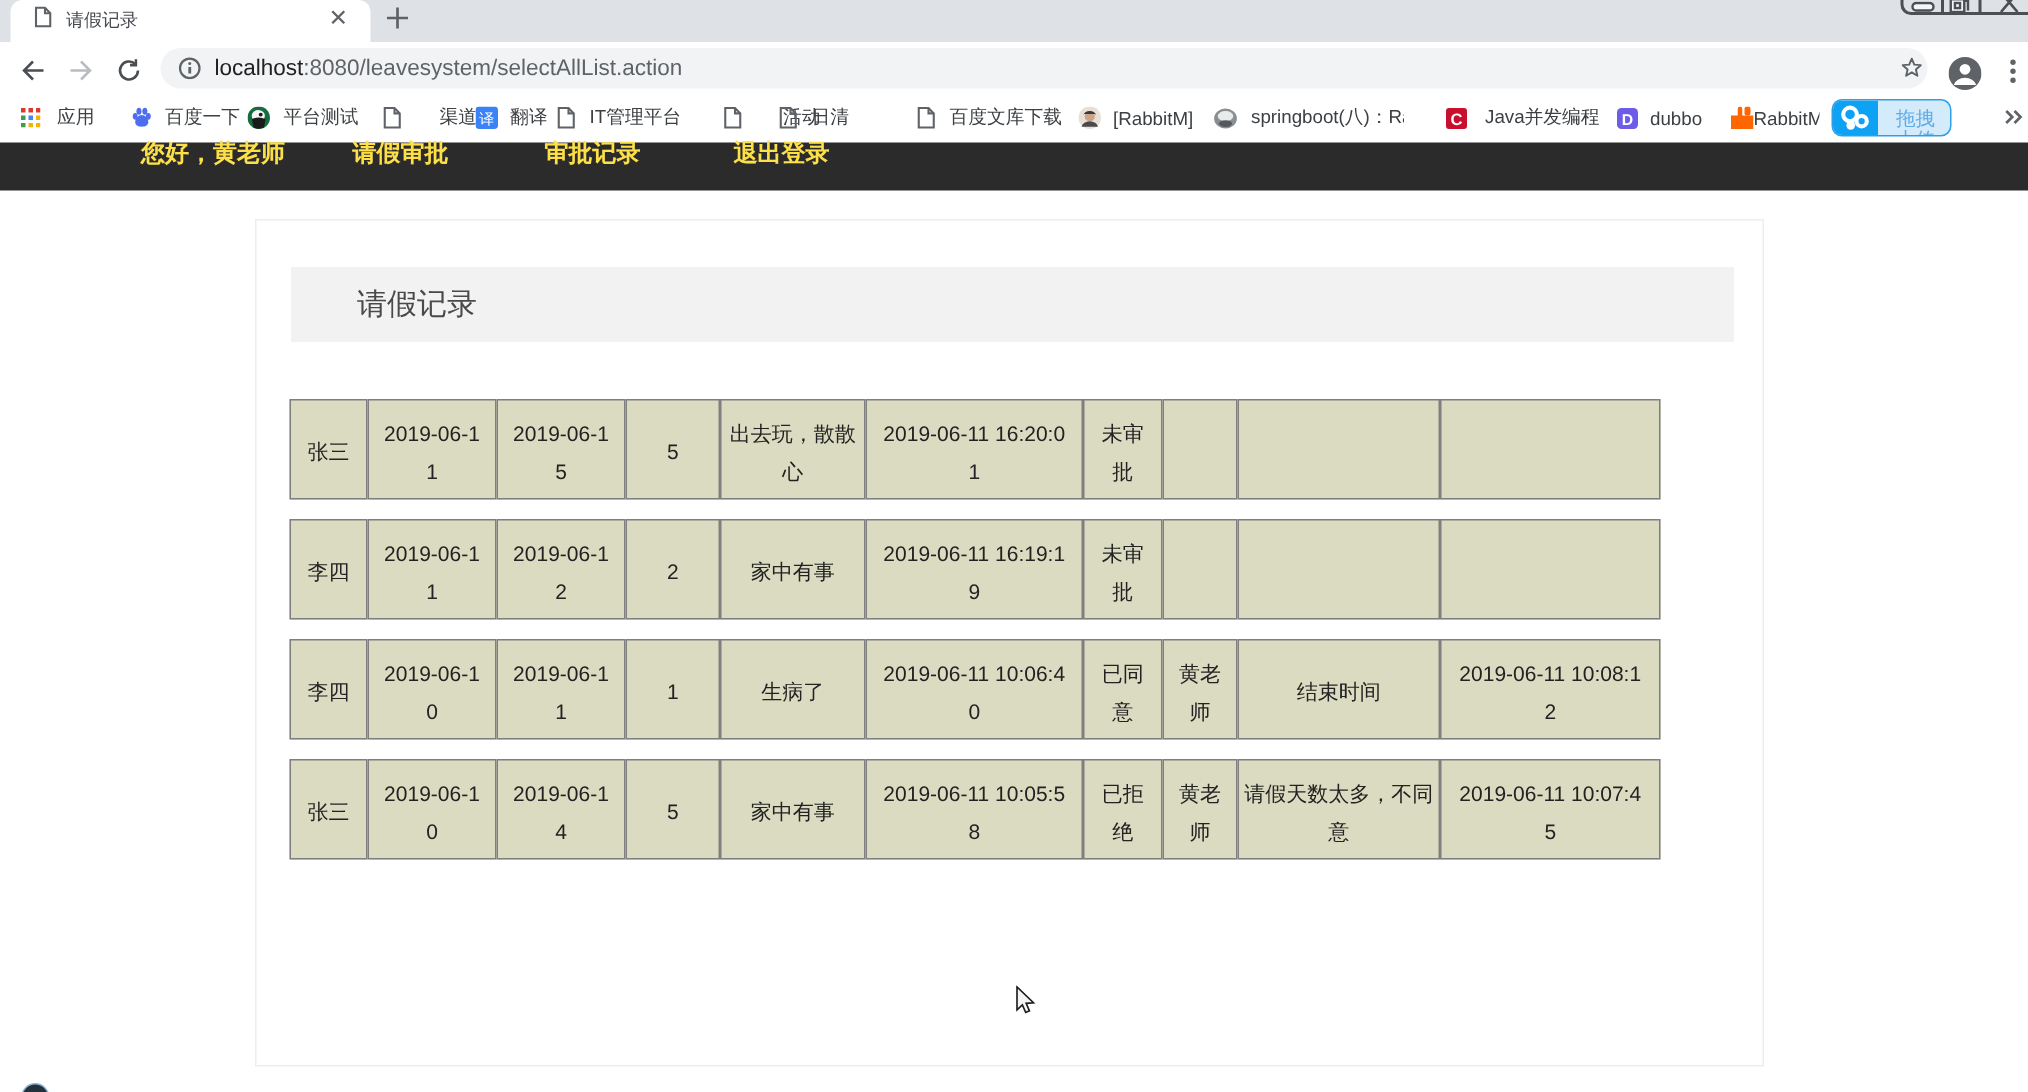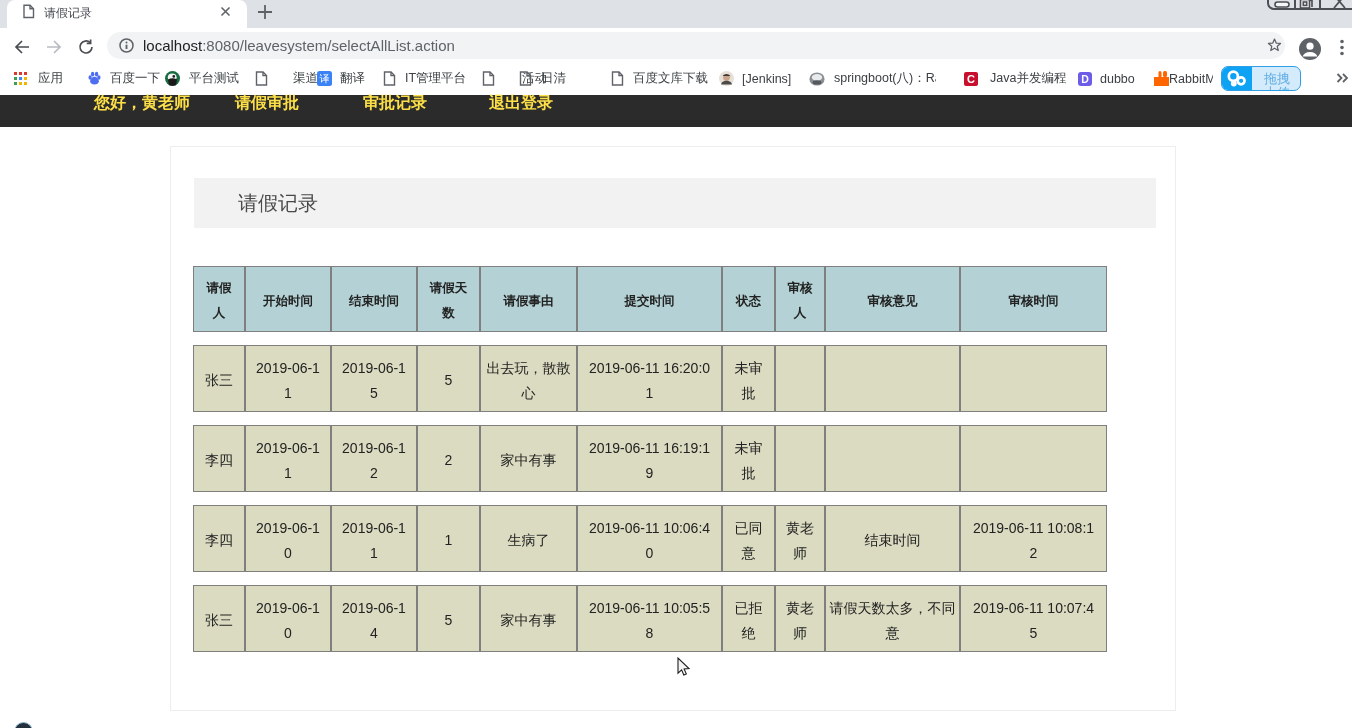--- a/index.html
+++ b/index.html
@@ -153,21 +153,21 @@
     </svg>
     <div class="bt" style="margin-left:25px">渠道</div>
   </div>
   <div class="bm" style="left:317px">
     <svg width="15" height="15" viewBox="0 0 15 15">
       <rect x="0" y="0" width="15" height="15" rx="2.5" fill="#3b82f6"></rect>
       <text x="7.5" y="11.4" font-size="10" fill="#fff" text-anchor="middle" font-family="'Liberation Sans',sans-serif">译</text>
     </svg>
     <div class="bt" style="margin-left:8px">翻译</div>
   </div>
-  <div class="bm" style="left:383px">
+  <div class="bm" style="left:371px">
     <svg width="13" height="15" viewBox="0 0 13 15">
       <path d="M1.5 1 H8 L11.5 4.6 V14 H1.5 Z" fill="none" stroke="#5f6368" stroke-width="1.4"></path>
       <path d="M8 1 V4.6 H11.5" fill="none" stroke="#5f6368" stroke-width="1.4"></path>
     </svg>
     <div class="bt" style="margin-left:9px">IT管理平台</div>
   </div>
   <div class="bm" style="left:482px">
     <svg width="13" height="15" viewBox="0 0 13 15">
       <path d="M1.5 1 H8 L11.5 4.6 V14 H1.5 Z" fill="none" stroke="#5f6368" stroke-width="1.4"></path>
       <path d="M8 1 V4.6 H11.5" fill="none" stroke="#5f6368" stroke-width="1.4"></path>
@@ -188,21 +188,21 @@
     </svg>
     <div class="bt" style="margin-left:9px">百度文库下载</div>
   </div>
   <div class="bm" style="left:719px">
     <svg width="15" height="15" viewBox="0 0 15 15">
       <circle cx="7.5" cy="7.5" r="7.5" fill="#e8e0d6"></circle>
       <circle cx="7.5" cy="6.6" r="3.4" fill="#c9a689"></circle>
       <path d="M3.2 5.6 a4.6 4 0 0 1 8.6 0 l-1 -.6 -7 0 z" fill="#3a3a3a"></path>
       <path d="M2 13.5 a5.6 4.6 0 0 1 11 0 z" fill="#4a4a4a"></path>
     </svg>
-    <div class="bt" style="margin-left:8px">[Jenkins]</div>
+    <div class="bt" style="margin-left:8px">[RabbitM]</div>
   </div>
   <div class="bm" style="left:809px">
     <svg width="16" height="15" viewBox="0 0 16 15">
       <ellipse cx="8" cy="8" rx="7.6" ry="6.6" fill="#8a8f94"></ellipse>
       <ellipse cx="8" cy="6.4" rx="5.2" ry="3.4" fill="#e8eaec"></ellipse>
       <ellipse cx="8" cy="11.4" rx="4.4" ry="2.2" fill="#55595e"></ellipse>
     </svg>
     <div class="bt" style="margin-left:9px;width:102px;overflow:hidden">springboot(八)：Rab</div>
   </div>
   <div class="bm" style="left:964px">
@@ -259,32 +259,20 @@
       <col style="width:86px">
       <col style="width:63px">
   <col style="width:97px">
       <col style="width:145px">
       <col style="width:53px">
       <col style="width:50px">
   <col style="width:135px">
       <col style="width:147px">
 </colgroup>
 <tbody>
-      <tr>
-  <th>请假<br>人</th>
-        <th>开始时间</th>
-        <th>结束时间</th>
-        <th>请假天<br>数</th>
-        <th>请假事由</th>
-  <th>提交时间</th>
-        <th>状态</th>
-        <th>审核<br>人</th>
-        <th>审核意见</th>
-        <th>审核时间</th>
-</tr>
 <tr>
   <td>张三</td>
         <td>2019-06-1<br>1</td>
         <td>2019-06-1<br>5</td>
         <td>5</td>
   <td>出去玩，散散<br>心</td>
         <td>2019-06-11 16:20:0<br>1</td>
         <td>未审<br>批</td>
   <td></td>
         <td></td>

